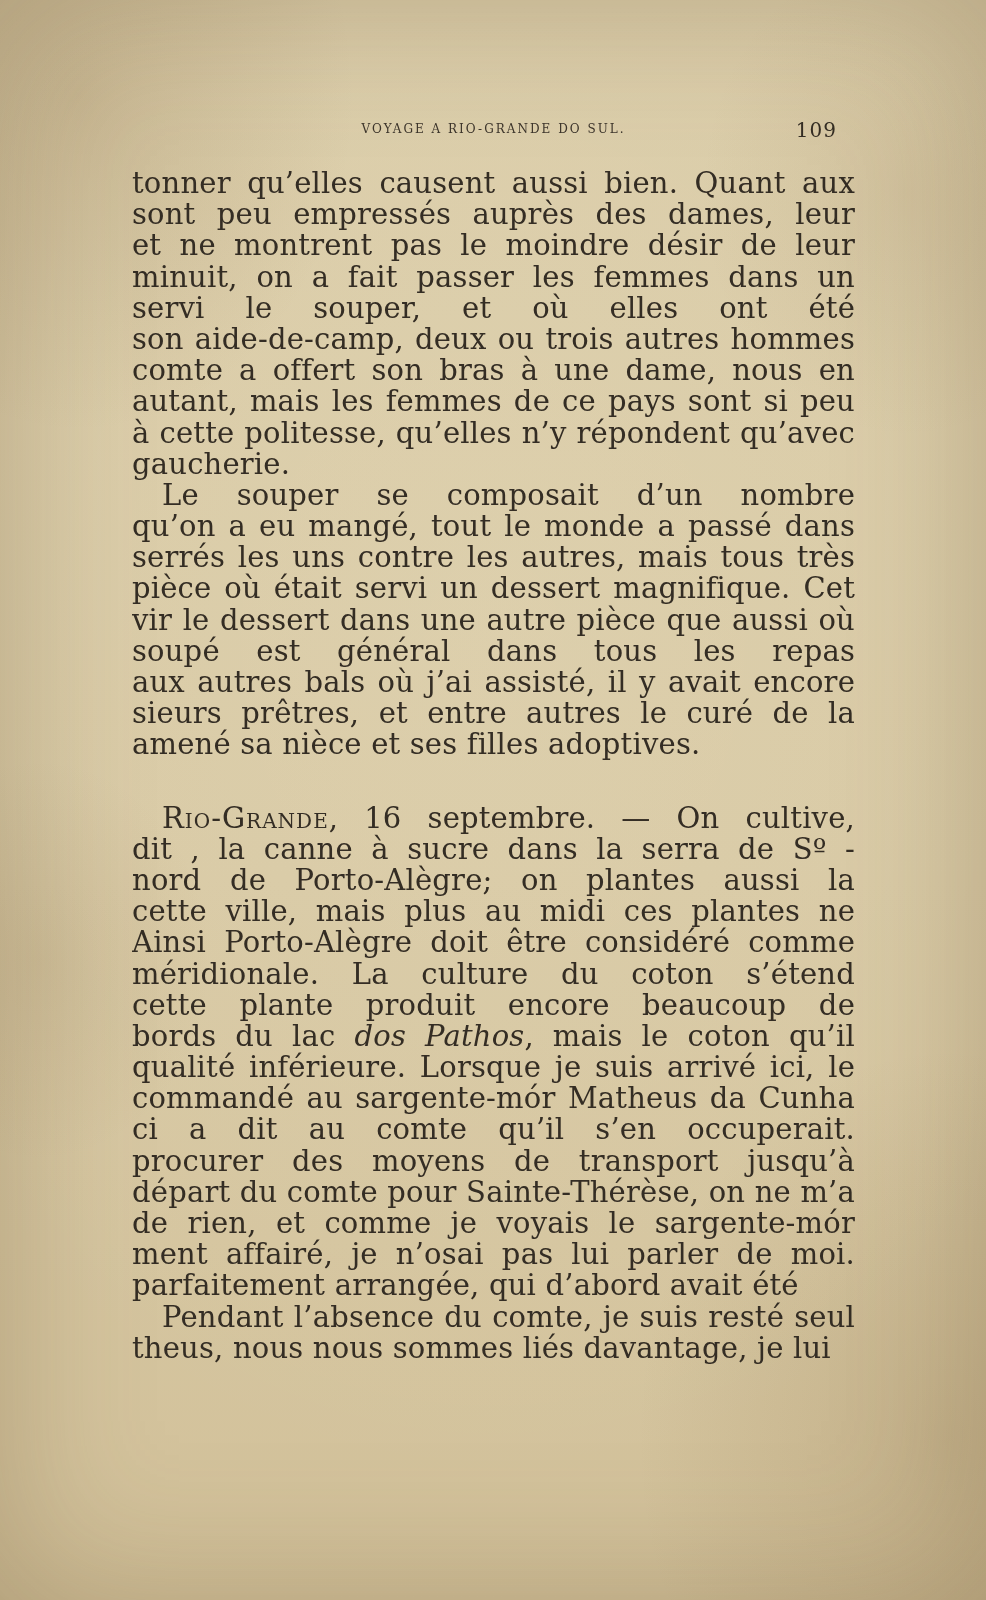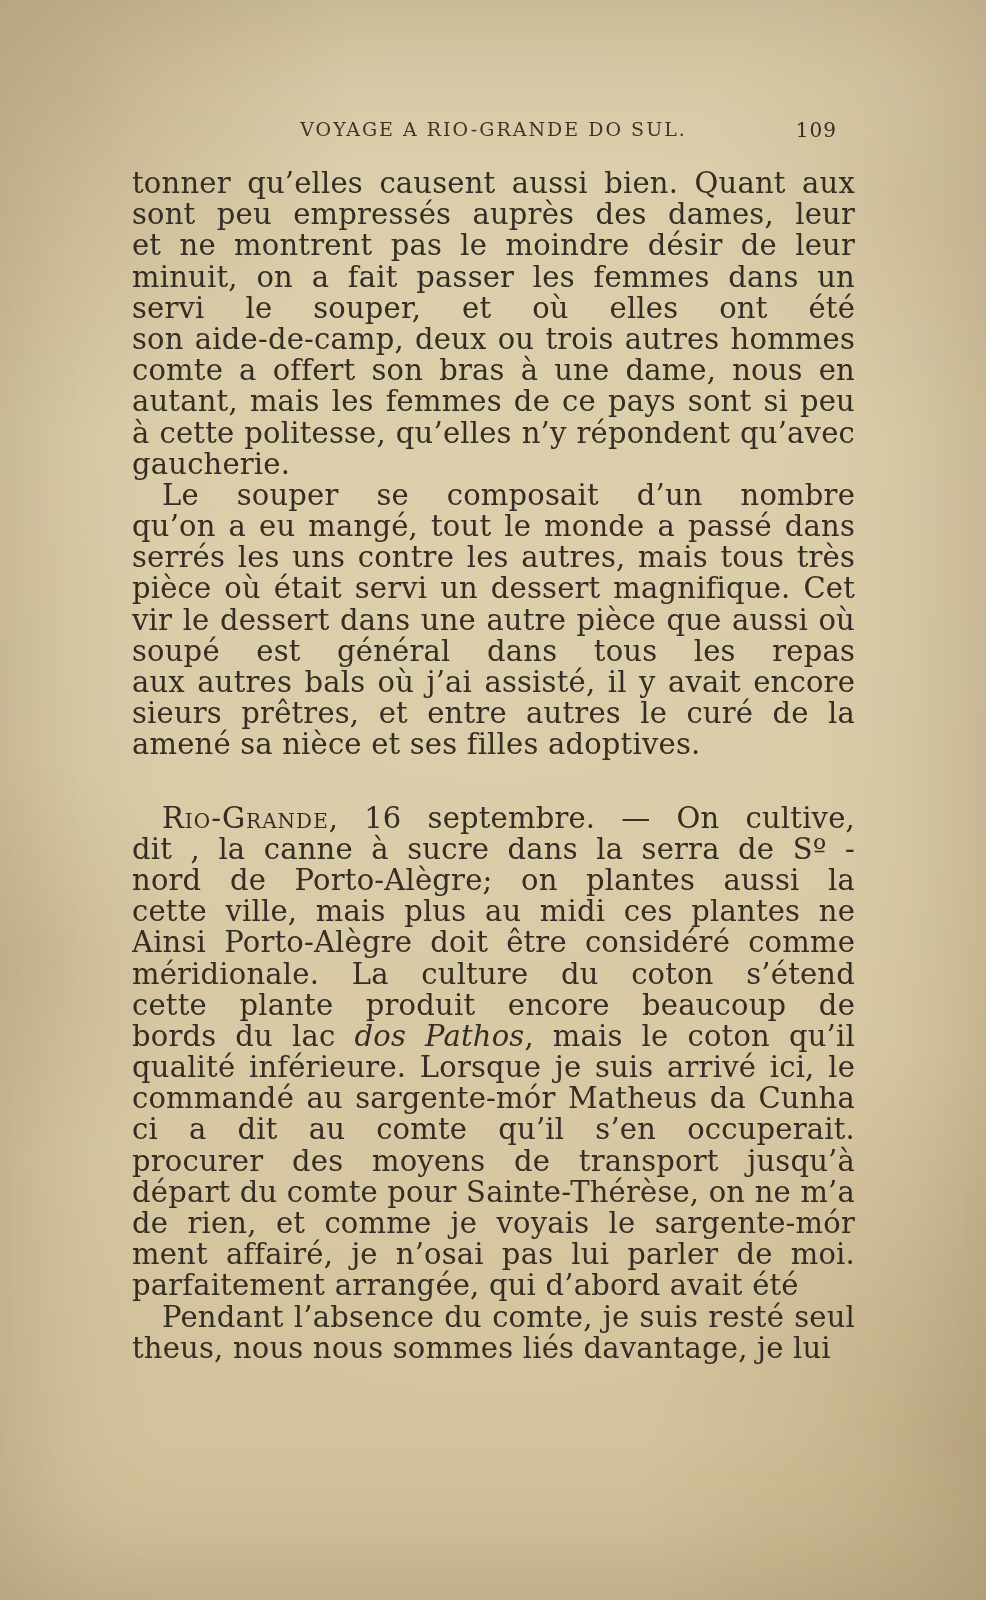--- a/index.html
+++ b/index.html
@@ -26,21 +26,21 @@
     pointer-events: none;
   }
   .running-head {
     position: absolute;
     left: 132px;
     top: 118px;
     width: 723px;
     text-align: center;
   }
   .head-title {
-    font-size: 19px;
+    font-size: 12px;
     letter-spacing: 2px;
     color: #3c352b;
   }
   .page-num {
     position: absolute;
     right: 18px;
     top: 0;
     font-size: 20px;
     letter-spacing: 1px;
   }

